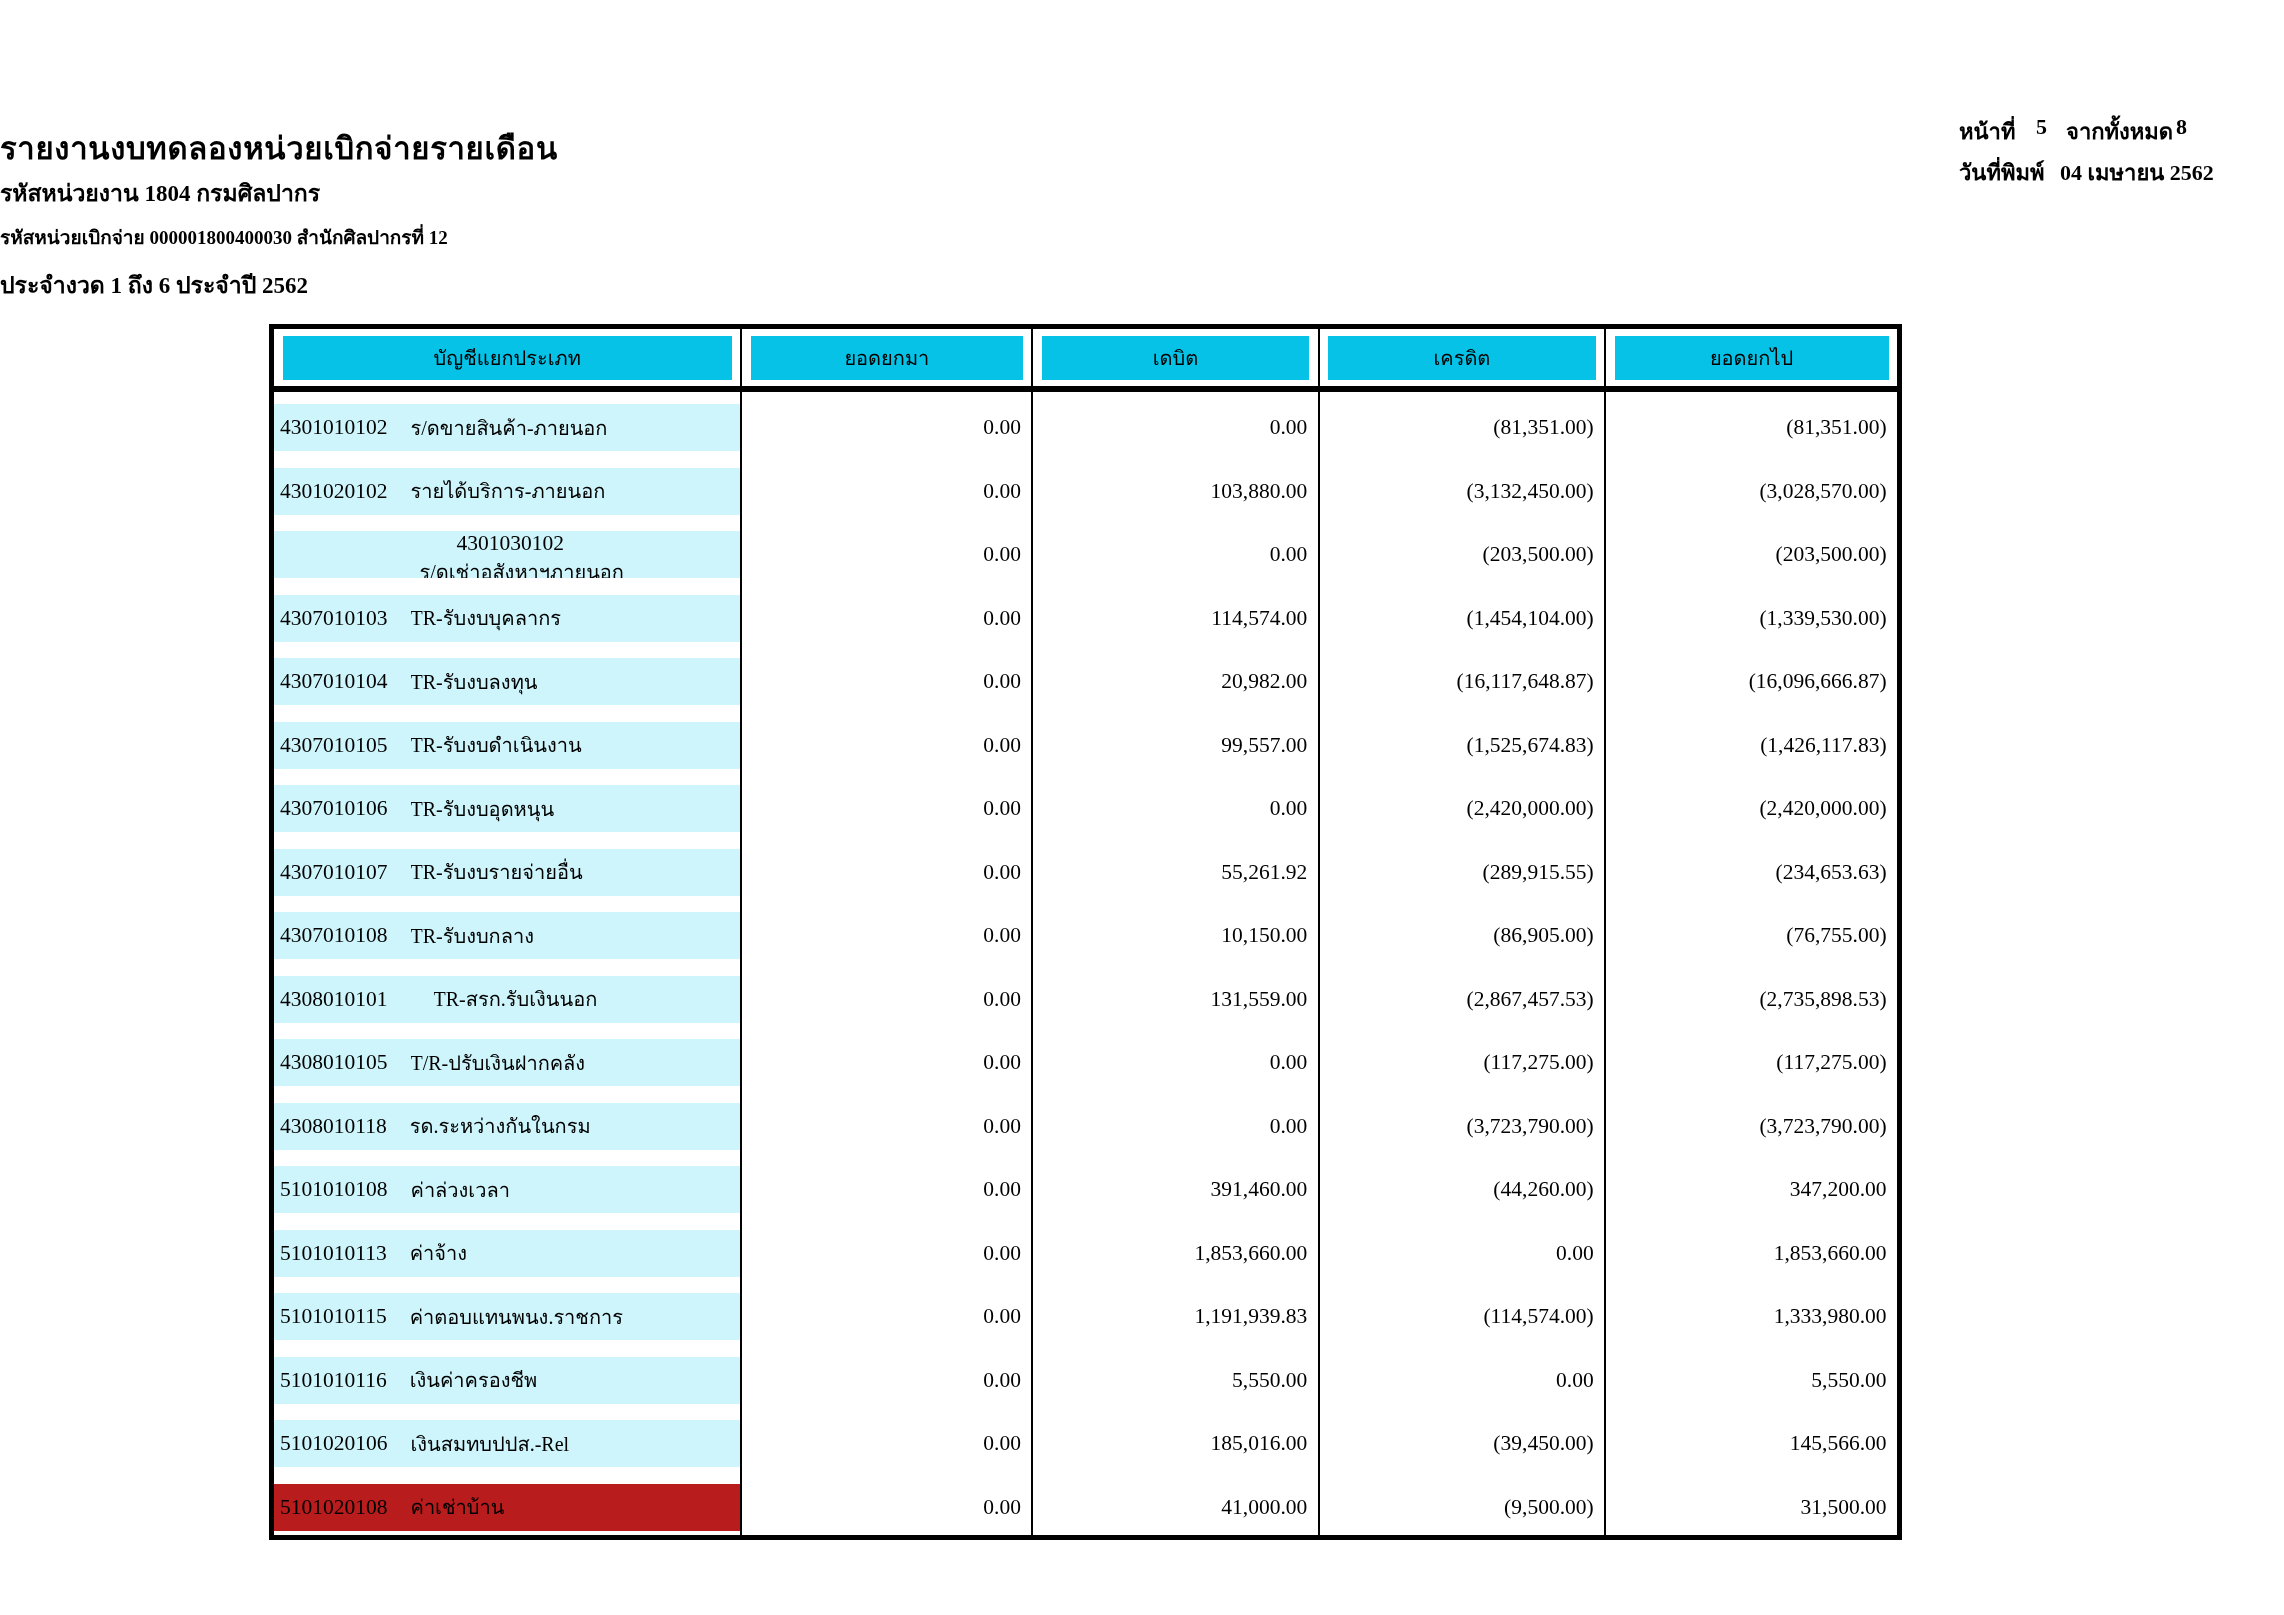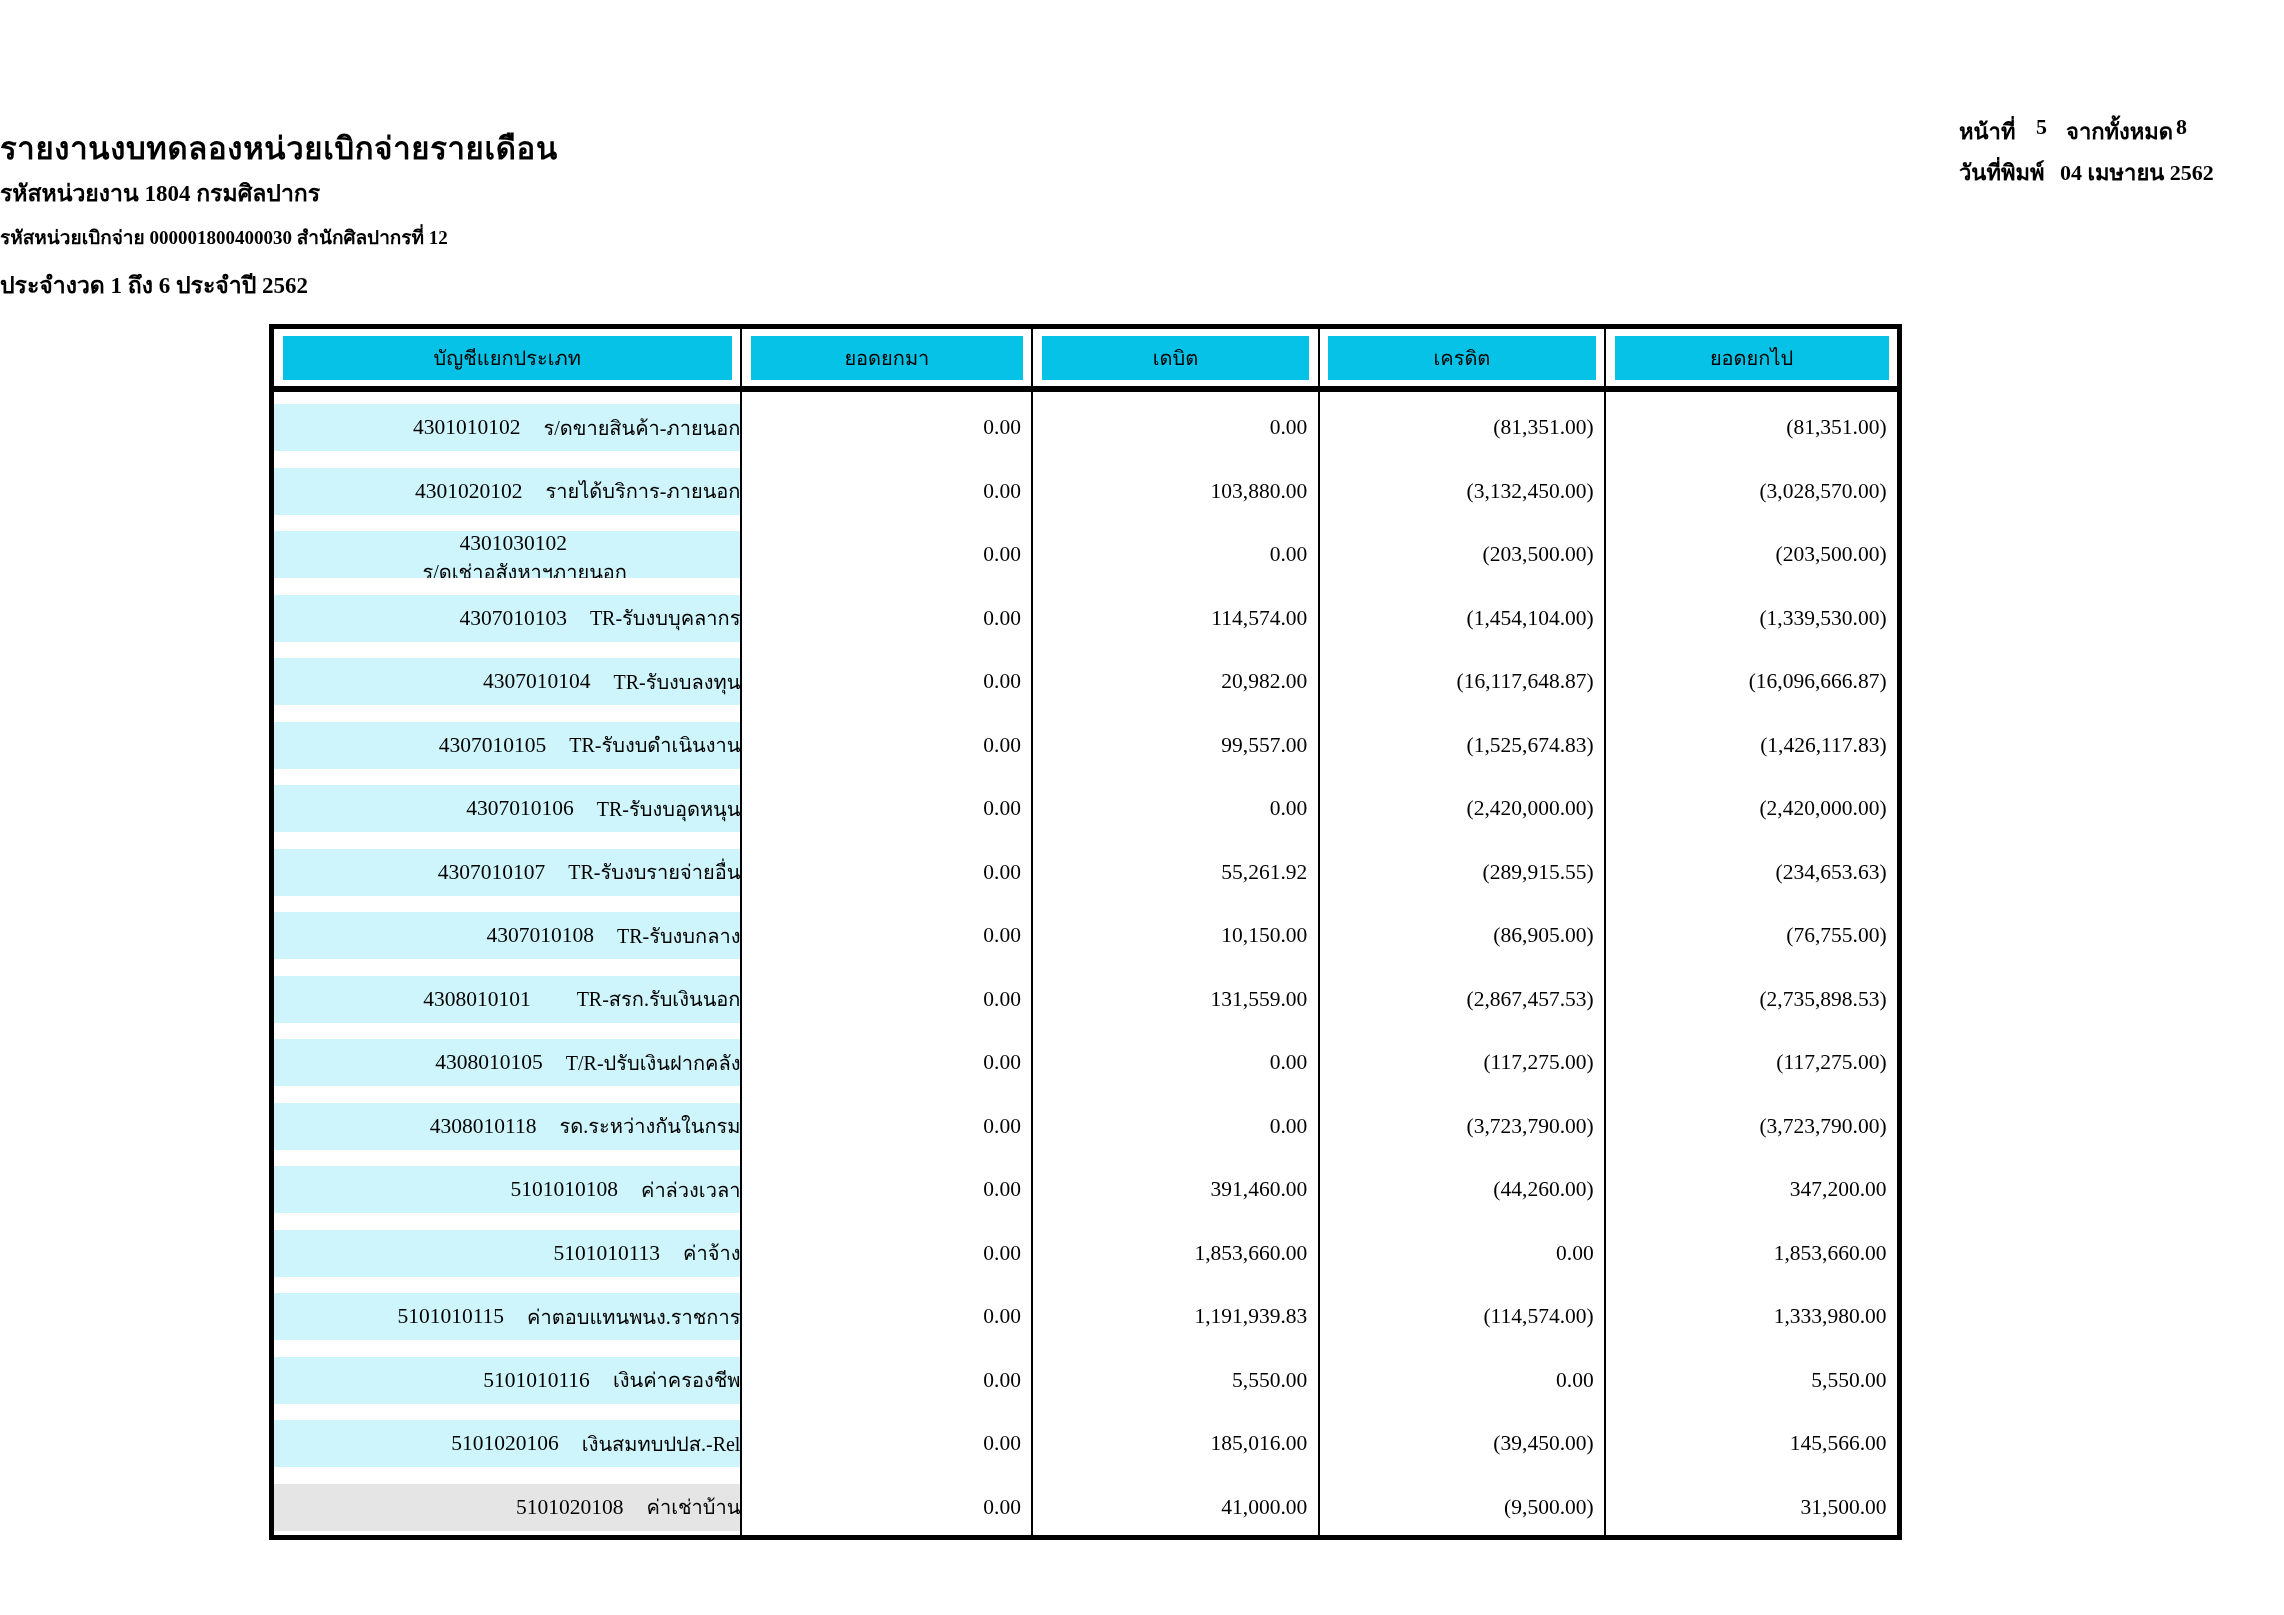--- a/index.html
+++ b/index.html
@@ -33,21 +33,21 @@
   .hbox{
     margin:7.2px 8.5px 0 8.5px;height:44px;
     display:flex;align-items:center;justify-content:center;
     font-size:20px;
   }
   .trow{display:contents;}
   .bar{
     margin-top:12.4px;height:47px;
     display:flex;align-items:center;box-sizing:border-box;
   }
-  .bar.name-bar{padding-left:12px;justify-content:flex-end;}
+  .bar.name-bar{padding-left:6px;}
   .code{display:inline-block;min-width:104px;font-size:21.5px;letter-spacing:0px;}
   .acct-name{font-size:20px;margin-left:23px;white-space:nowrap;overflow:hidden;}
   .num{justify-content:flex-end;padding-right:10.4px;font-size:21.5px;white-space:nowrap;}
 </style>
 </head>
 <body>
 
 <div class="title">รายงานงบทดลองหน่วยเบิกจ่ายรายเดือน</div>
 <div class="sub1">รหัสหน่วยงาน 1804 กรมศิลปากร</div>
 <div class="sub2">รหัสหน่วยเบิกจ่าย 000001800400030 สำนักศิลปากรที่ 12</div>
@@ -429,21 +429,21 @@
     <div class="cell vline">
       <div class="bar num">(39,450.00)</div>
     </div>
     <div class="cell">
       <div class="bar num">145,566.00</div>
     </div>
   </div>
 
   <div class="trow">
     <div class="cell vline">
-      <div class="bar name-bar row-bg" style="background: #e5e5e5;">
+      <div class="bar name-bar row-bg" style="background: #b91c1c;">
         <span class="code">5101020108</span>
         <span class="acct-name">ค่าเช่าบ้าน</span>
       </div>
     </div>
     <div class="cell vline">
       <div class="bar num">0.00</div>
     </div>
     <div class="cell vline">
       <div class="bar num">41,000.00</div>
     </div>

